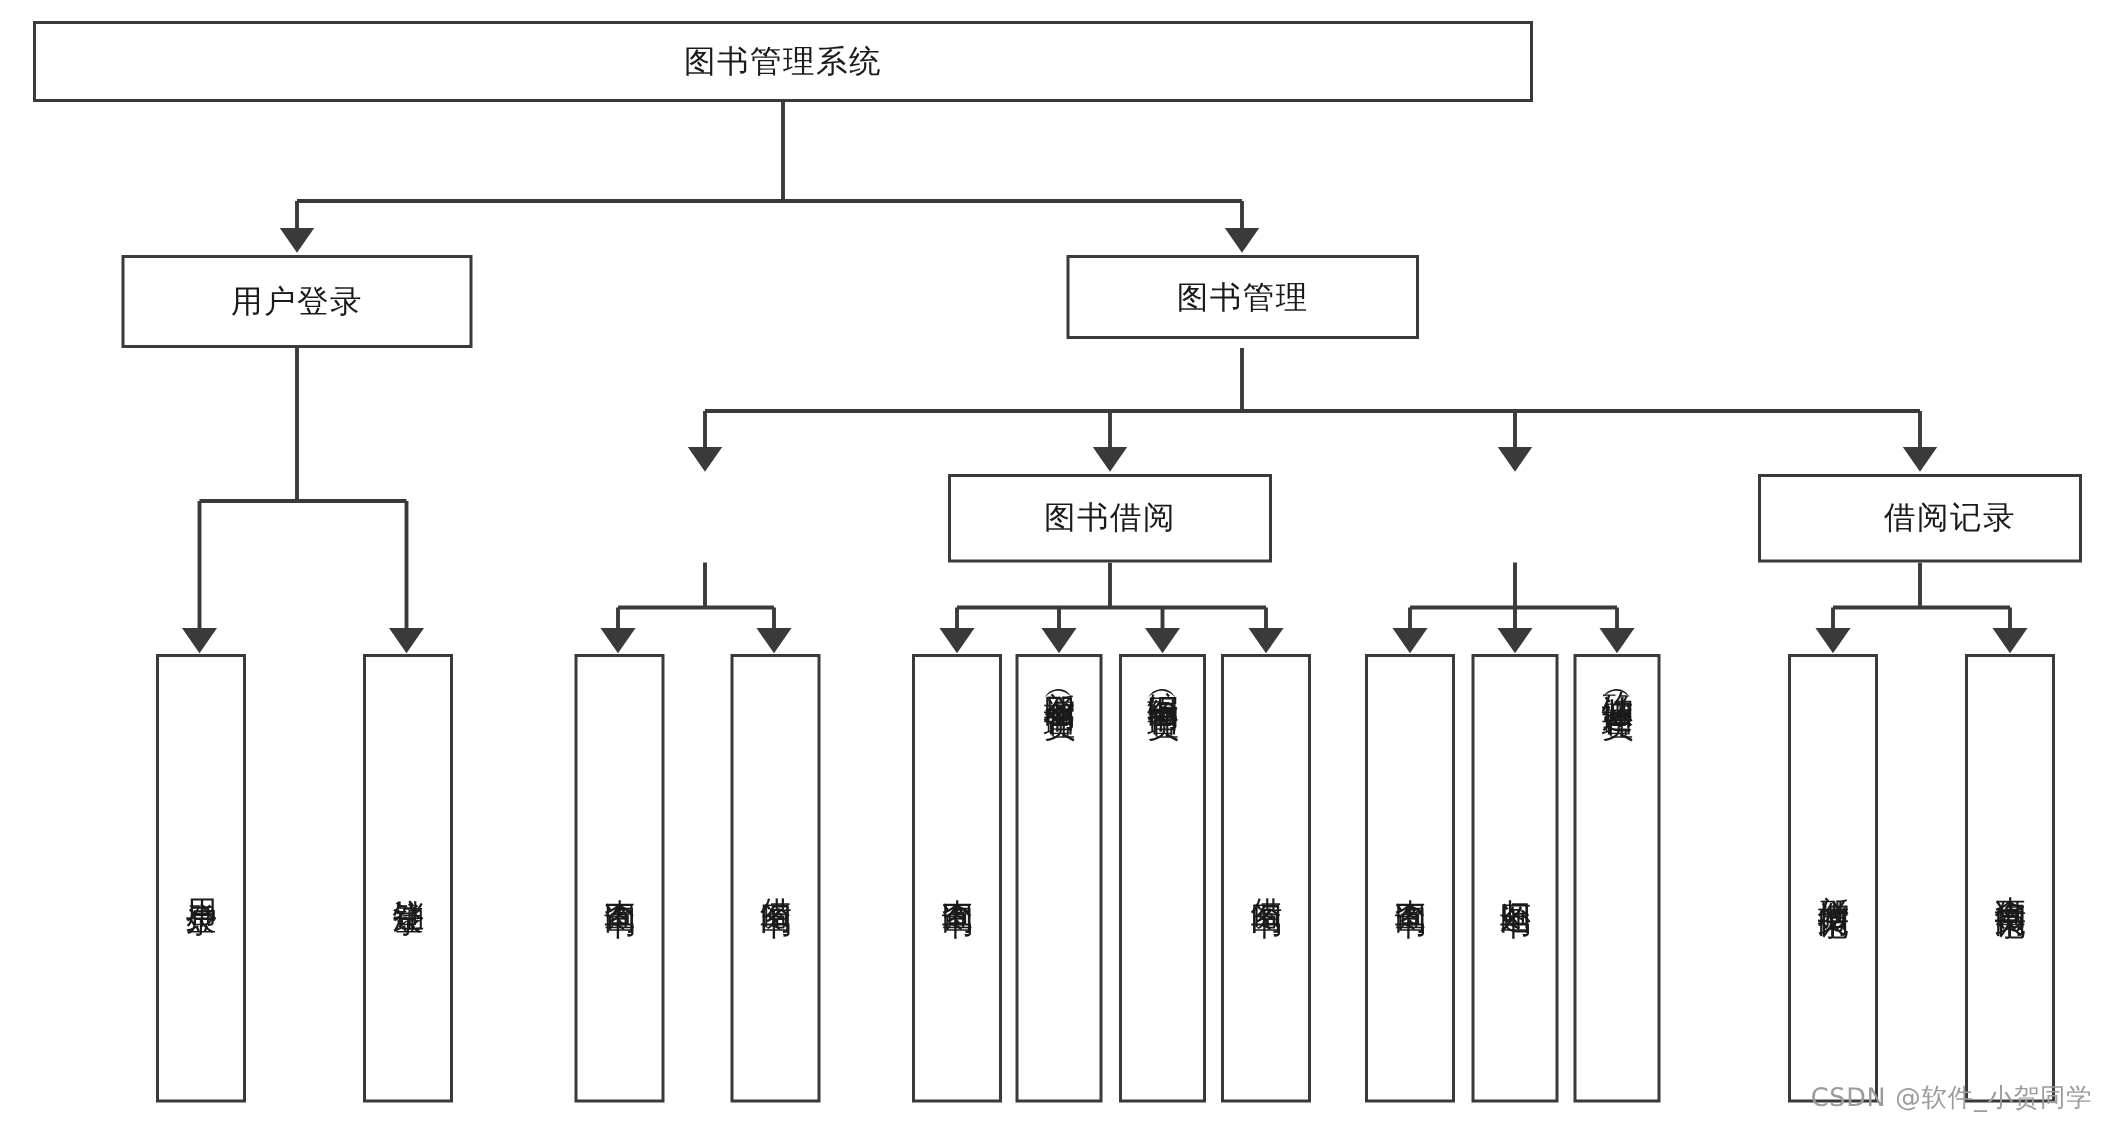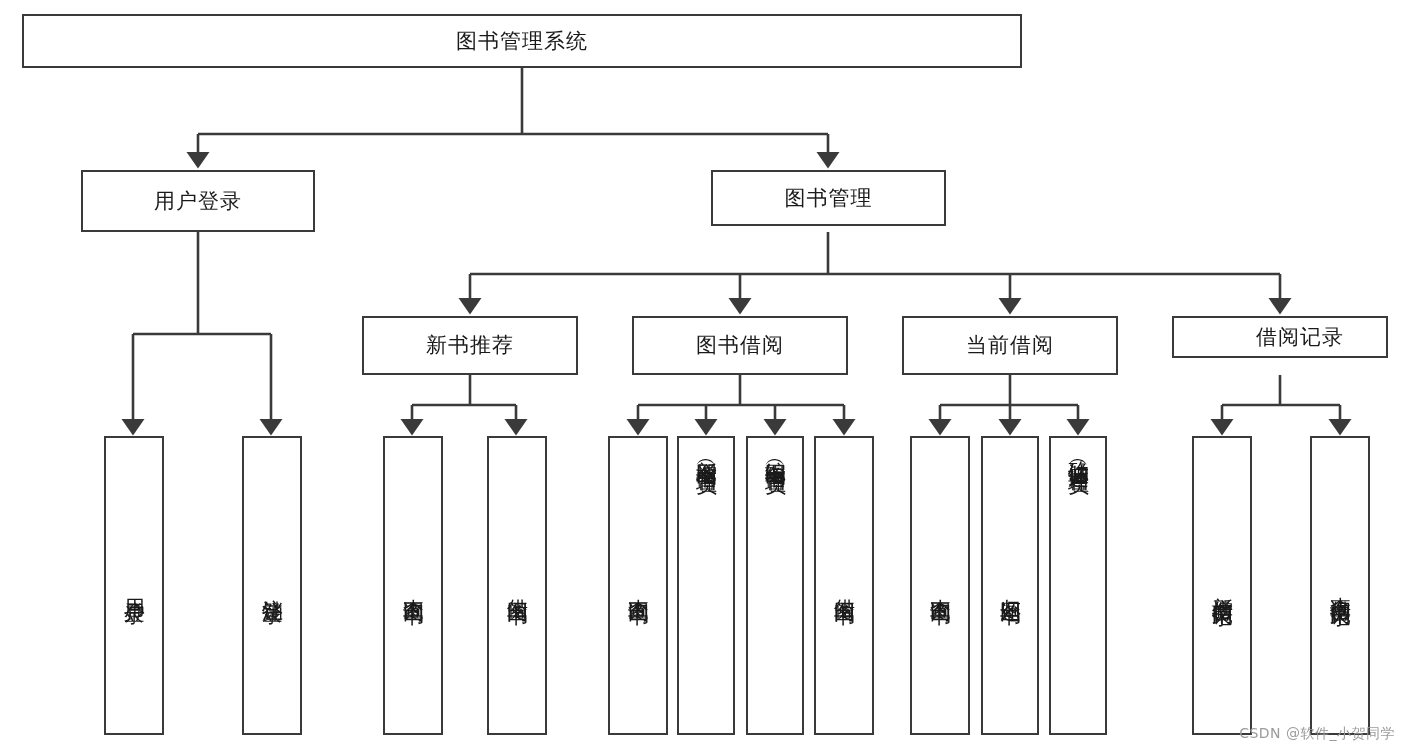--- a/index.html
+++ b/index.html
@@ -46,21 +46,21 @@
     text-align:center;
   }
   .node.vert.centered{
     align-items:center;
     padding-top:0;
   }
   .watermark{
     position:absolute;
     right:10px;
     bottom:4px;
-    font-size:14px;
+    font-size:17px;
     color:#9b9b9b;
     letter-spacing:0.5px;
     white-space:nowrap;
   }
 </style>
 </head>
 <body>
 
 <div id="diagram">
 
@@ -118,30 +118,24 @@
     <span class="label">图书管理系统</span>
   </div>
 
   <div class="node" style="left:81px;top:170px;width:234px;height:62px;">
     <span class="label">用户登录</span>
   </div>
   <div class="node" style="left:711px;top:170px;width:235px;height:56px;">
     <span class="label">图书管理</span>
   </div>
 
-  <div class="node" style="left:362px;top:316px;width:216px;height:59px;">
-    <span class="label">新书推荐</span>
-  </div>
   <div class="node" style="left:632px;top:316px;width:216px;height:59px;text-align:right;">
     <span class="label">图书借阅</span>
   </div>
-  <div class="node" style="left:902px;top:316px;width:216px;height:59px;">
-    <span class="label">当前借阅</span>
-  </div>
-  <div class="node" style="left:1172px;top:316px;width:216px;height:42px;padding-left:40px;">
+  <div class="node" style="left:1172px;top:316px;width:216px;height:59px;padding-left:40px;">
     <span class="label">借阅记录</span>
   </div>
 
   <div class="node vert centered" style="left:104px;top:436px;width:60px;height:299px;">
     <span class="label">用户登录</span>
   </div>
   <div class="node vert centered" style="left:242px;top:436px;width:60px;height:299px;">
     <span class="label">注销登录</span>
   </div>
 

